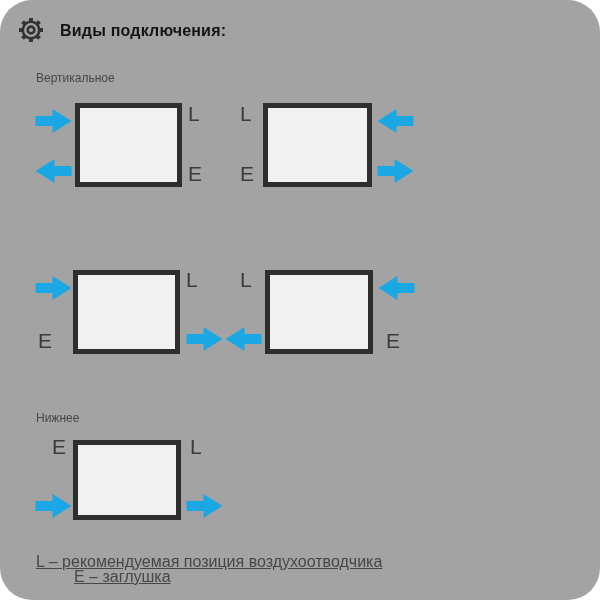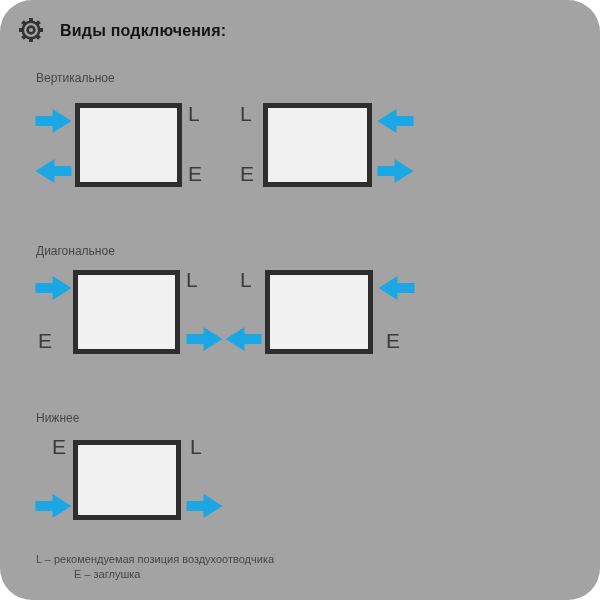--- a/index.html
+++ b/index.html
@@ -22,21 +22,21 @@
 
   .radiator{position:absolute;background:var(--box-fill);border:5px solid var(--box-border);}
 
   .port-label{position:absolute;font-size:21px;line-height:24px;color:var(--label);}
 
   .arrow{position:absolute;width:37px;height:24px;}
   .arrow svg{display:block;width:100%;height:100%;}
   .arrow svg polygon{fill:var(--accent);}
   .arrow.left{transform:scaleX(-1);}
 
-  .legend-line{position:absolute;font-size:11px;color:var(--muted);}
+  .legend-line{position:absolute;font-size:16px;color:var(--muted);text-decoration:underline;}
 </style>
 </head>
 <body>
 
 <div id="stage">
 
   <span class="header-icon">
     <svg viewBox="0 0 24 24" width="30" height="30" aria-hidden="true">
       <g fill="none" stroke="#333333" stroke-width="2.1">
         <circle cx="12" cy="12" r="6.6"></circle>
@@ -79,21 +79,20 @@
     <svg viewBox="0 0 36 24">
         <polygon points="0,7 17,7 17,0 36,12 17,24 17,17 0,17"></polygon>
       </svg>
   </span>
   <span class="arrow" style="left:377px;top:159px;">
     <svg viewBox="0 0 36 24">
         <polygon points="0,7 17,7 17,0 36,12 17,24 17,17 0,17"></polygon>
       </svg>
   </span>
 
-  <span class="section-title" style="left:36px;top:244px;">Диагональное</span>
 
   <span class="arrow" style="left:35px;top:276px;">
     <svg viewBox="0 0 36 24">
         <polygon points="0,7 17,7 17,0 36,12 17,24 17,17 0,17"></polygon>
       </svg>
   </span>
   <div class="radiator" style="left:73px;top:270px;width:107px;height:84px;"></div>
   <span class="port-label" style="left:186px;top:268px;">L</span>
   <span class="port-label" style="left:38px;top:329px;">E</span>
   <span class="arrow" style="left:186px;top:327px;">

